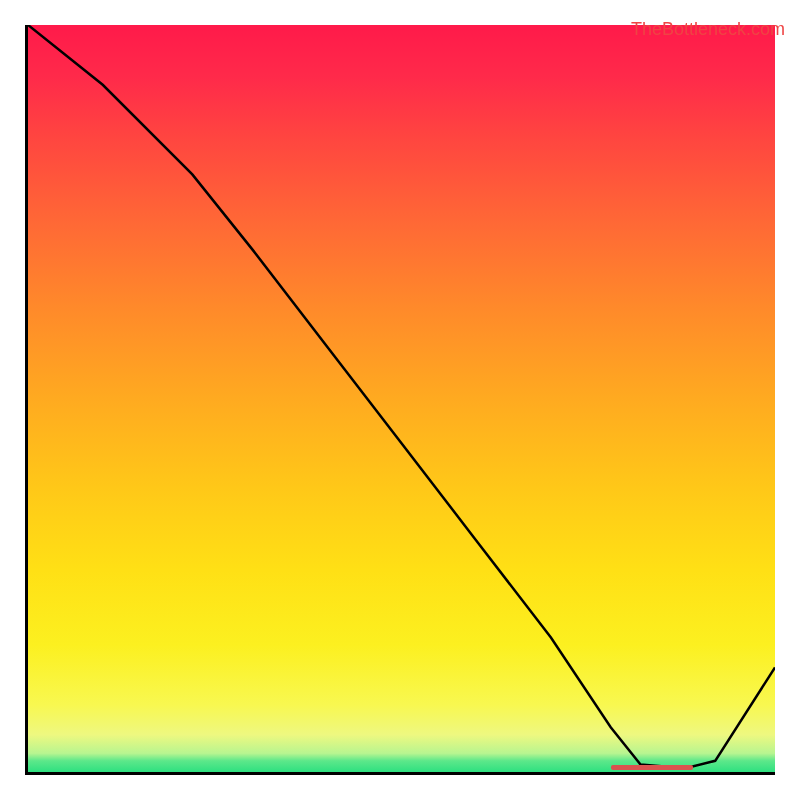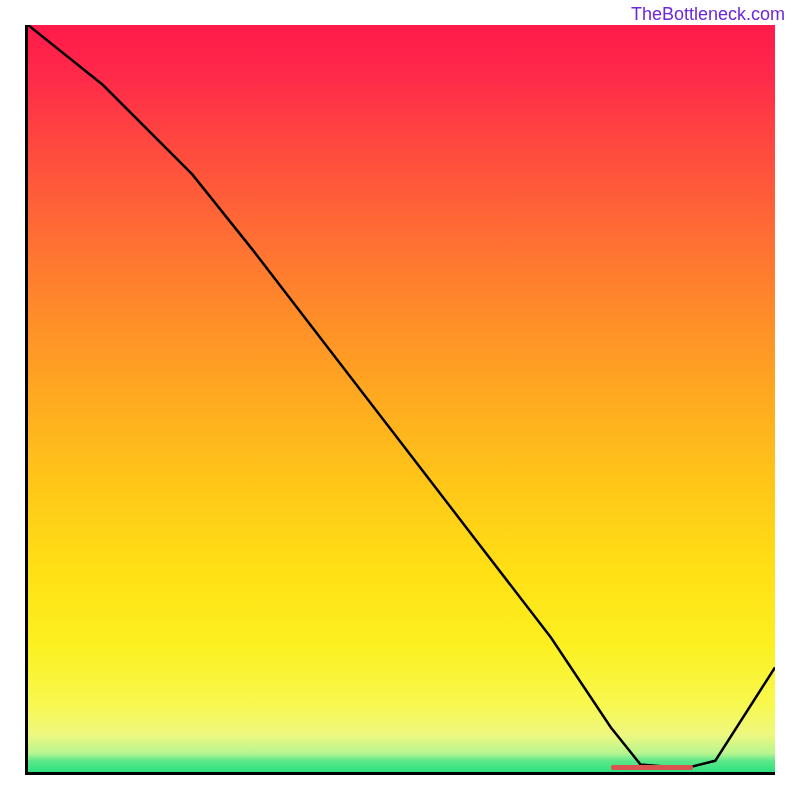--- a/index.html
+++ b/index.html
@@ -10,24 +10,24 @@
     background: white;
     font-family: Arial, sans-serif;
   }
   .container {
     position: relative;
     width: 800px;
     height: 800px;
   }
   .watermark {
     position: absolute;
-    top: 4px;
+    top: 19px;
     right: 15px;
     font-size: 18px;
-    color: #6d28d9;
+    color: #ef4444;
     font-weight: normal;
     z-index: 10;
   }
   .chart-area {
     position: absolute;
     top: 25px;
     left: 25px;
     width: 750px;
     height: 750px;
     border-left: 3px solid black;

